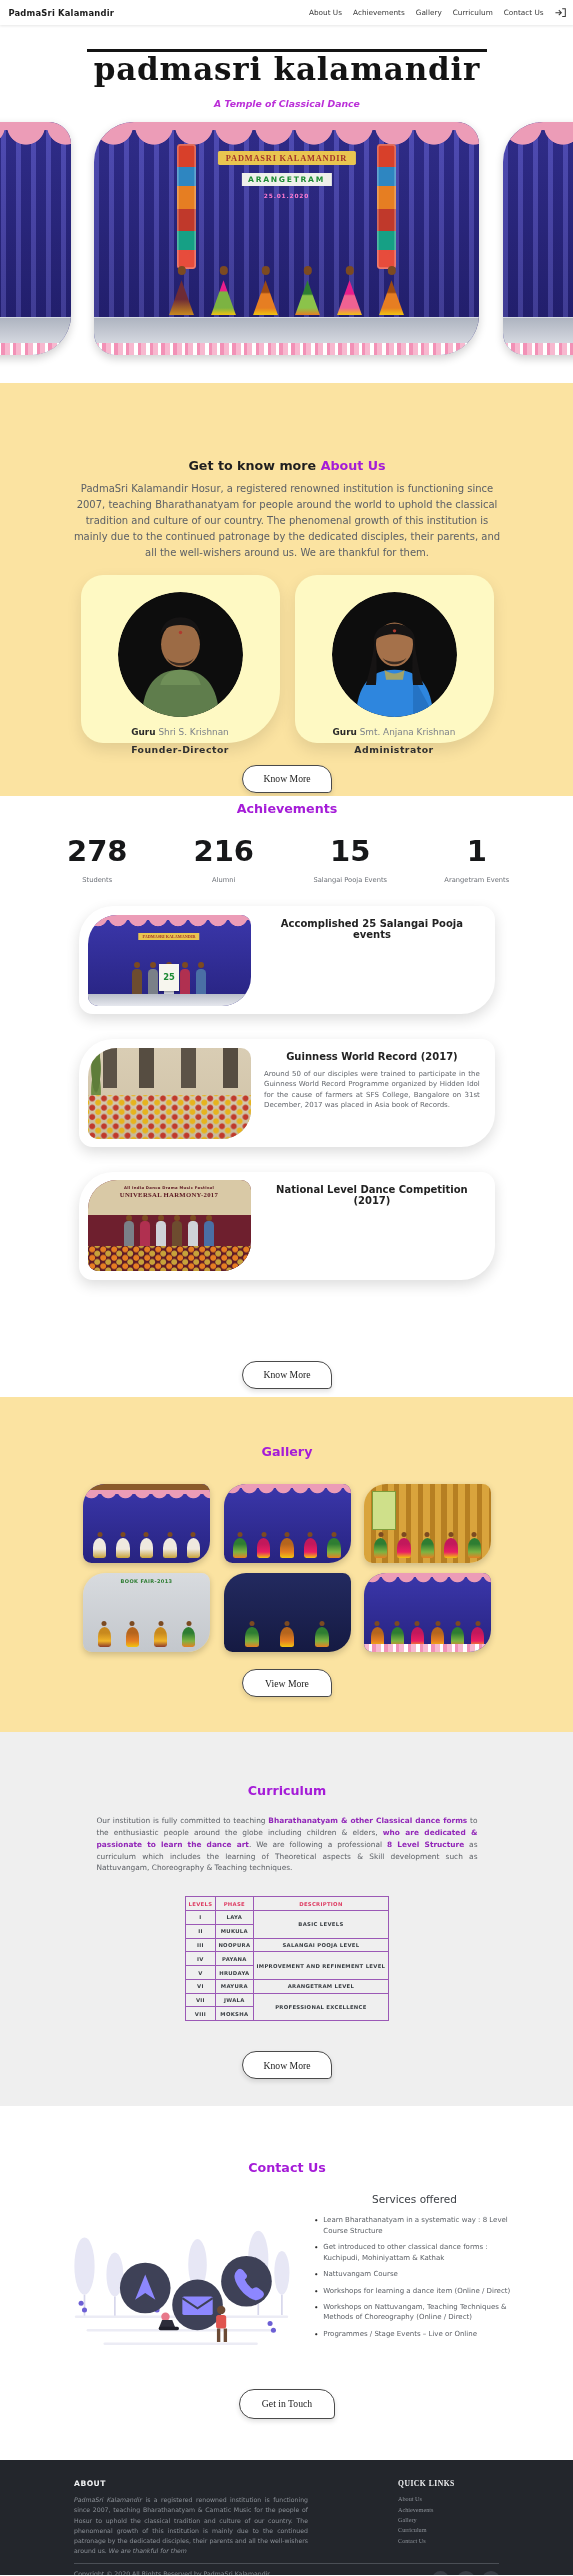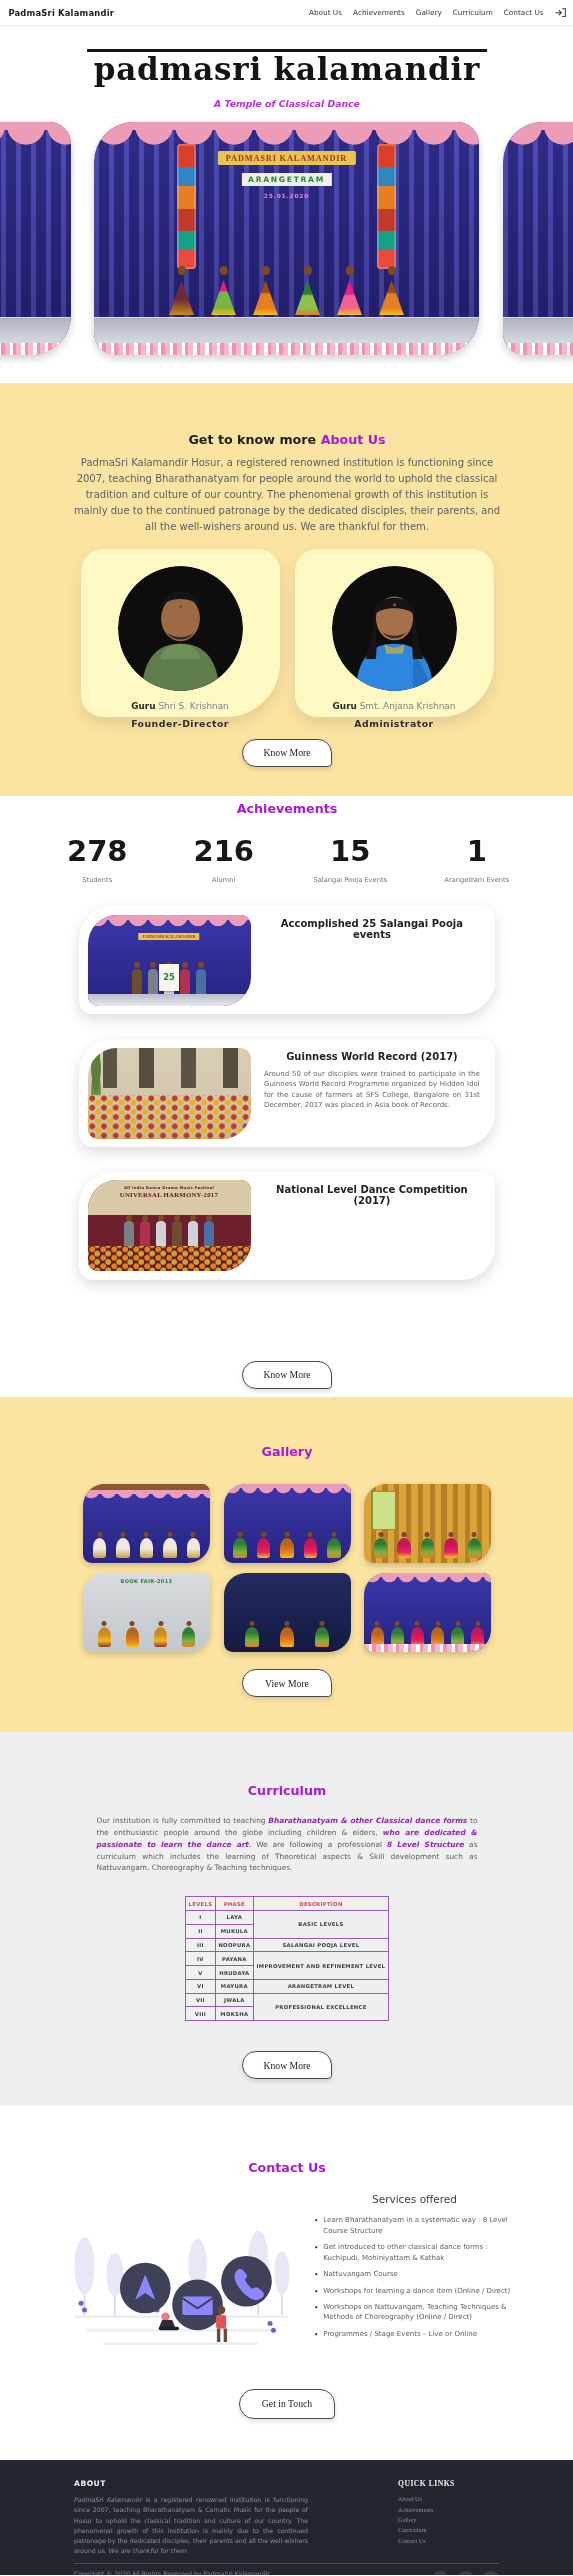--- a/index.html
+++ b/index.html
@@ -45,21 +45,21 @@
   .c-gn::after{background:linear-gradient(#e91e8c 30%,#7cb342 35% 80%,#f1c40f);}
   .c-or::after{background:linear-gradient(#9c4a12 35%,#e67e22 40% 80%,#f1c40f);}
   .c-gr::after{background:linear-gradient(#2e7d32 40%,#8bc34a 45% 80%,#e67e22);}
   .c-pk::after{background:linear-gradient(#e91e8c 40%,#f06292 45% 80%,#f1c40f);}
 
   
   .about{height:413px;background:#fbe3a1;text-align:center;}
   .h2{font-size:12.7px;font-weight:bold;color:#1f1f1f;}
   .h2 .accent{color:#a51cd8;}
   .h2.solo{color:#a51cd8;}
-  .about .h2{margin-top:49px;}
+  .about .h2{margin-top:75px;}
   .lead{width:430px;margin:8.4px auto 0;font-size:10px;line-height:1.6;color:#5c6066;}
   .profilecards{margin-top:13.5px;display:flex;justify-content:center;gap:15px;}
   .pcard{width:199px;height:168px;background:#fef9c3;border-radius:22px 22px 54px 22px;box-shadow:0 6.7px 15px rgba(0,0,0,.10);}
   .avatar{width:125px;height:125px;border-radius:50%;margin:17px auto 0;display:block;}
   .pname{margin-top:10px;font-size:8.9px;color:#7d828a;}
   .pname b{color:#2a2a2a;}
   .prole{margin-top:6.7px;font-size:9.3px;font-weight:bold;color:#2f2f2f;letter-spacing:0.5px;}
   .btn{display:inline-block;background:#fff;border:0.8px solid #4a4a4a;border-radius:25px 25px 6.7px 25px;padding:7.6px 20px;font-family:"Liberation Serif",serif;font-size:9.7px;color:#222;cursor:pointer;box-shadow:0 2.5px 5px rgba(0,0,0,.12);}
   .about .btn{margin-top:22px;}
 
@@ -132,21 +132,21 @@
   .t-light{background:linear-gradient(#d8dbdf,#c3c7cc);}
   .t-light .gtext{position:absolute;top:5px;left:0;right:0;font-size:5px;font-weight:800;color:#2e7d32;letter-spacing:0.4px;z-index:2;}
   .t-navy{background:linear-gradient(#232a60,#151a42);}
   .t6 .frill{height:8.4px;z-index:2;}
   .gal .btn{margin-top:17px;padding:7.6px 22px;}
 
   
   .curr{height:374px;background:#efefef;text-align:center;}
   .curr .h2{margin-top:51px;}
   .cintro{width:381px;margin:17px auto 0;font-size:7.4px;line-height:1.6;color:#5c6066;text-align:justify;}
-  .cintro .hl{color:#9126b8;font-weight:bold;font-style:italic;}
+  .cintro .hl{color:#9126b8;font-weight:bold;}
   .ctable{margin:22px auto 0;border-collapse:collapse;width:204px;}
   .ctable th,.ctable td{border:0.8px solid #9b59b6;font-size:5.3px;padding:3.4px 2.5px;letter-spacing:0.3px;}
   .ctable th{color:#de3d63;font-weight:800;}
   .ctable td{color:#3a3f44;font-weight:bold;}
   .curr .btn{margin-top:30px;}
 
   
   .contact{height:354px;background:#fff;text-align:center;}
   .contact .h2{margin-top:54px;}
   .crow{margin-top:15px;display:flex;text-align:left;min-height:199px;}

